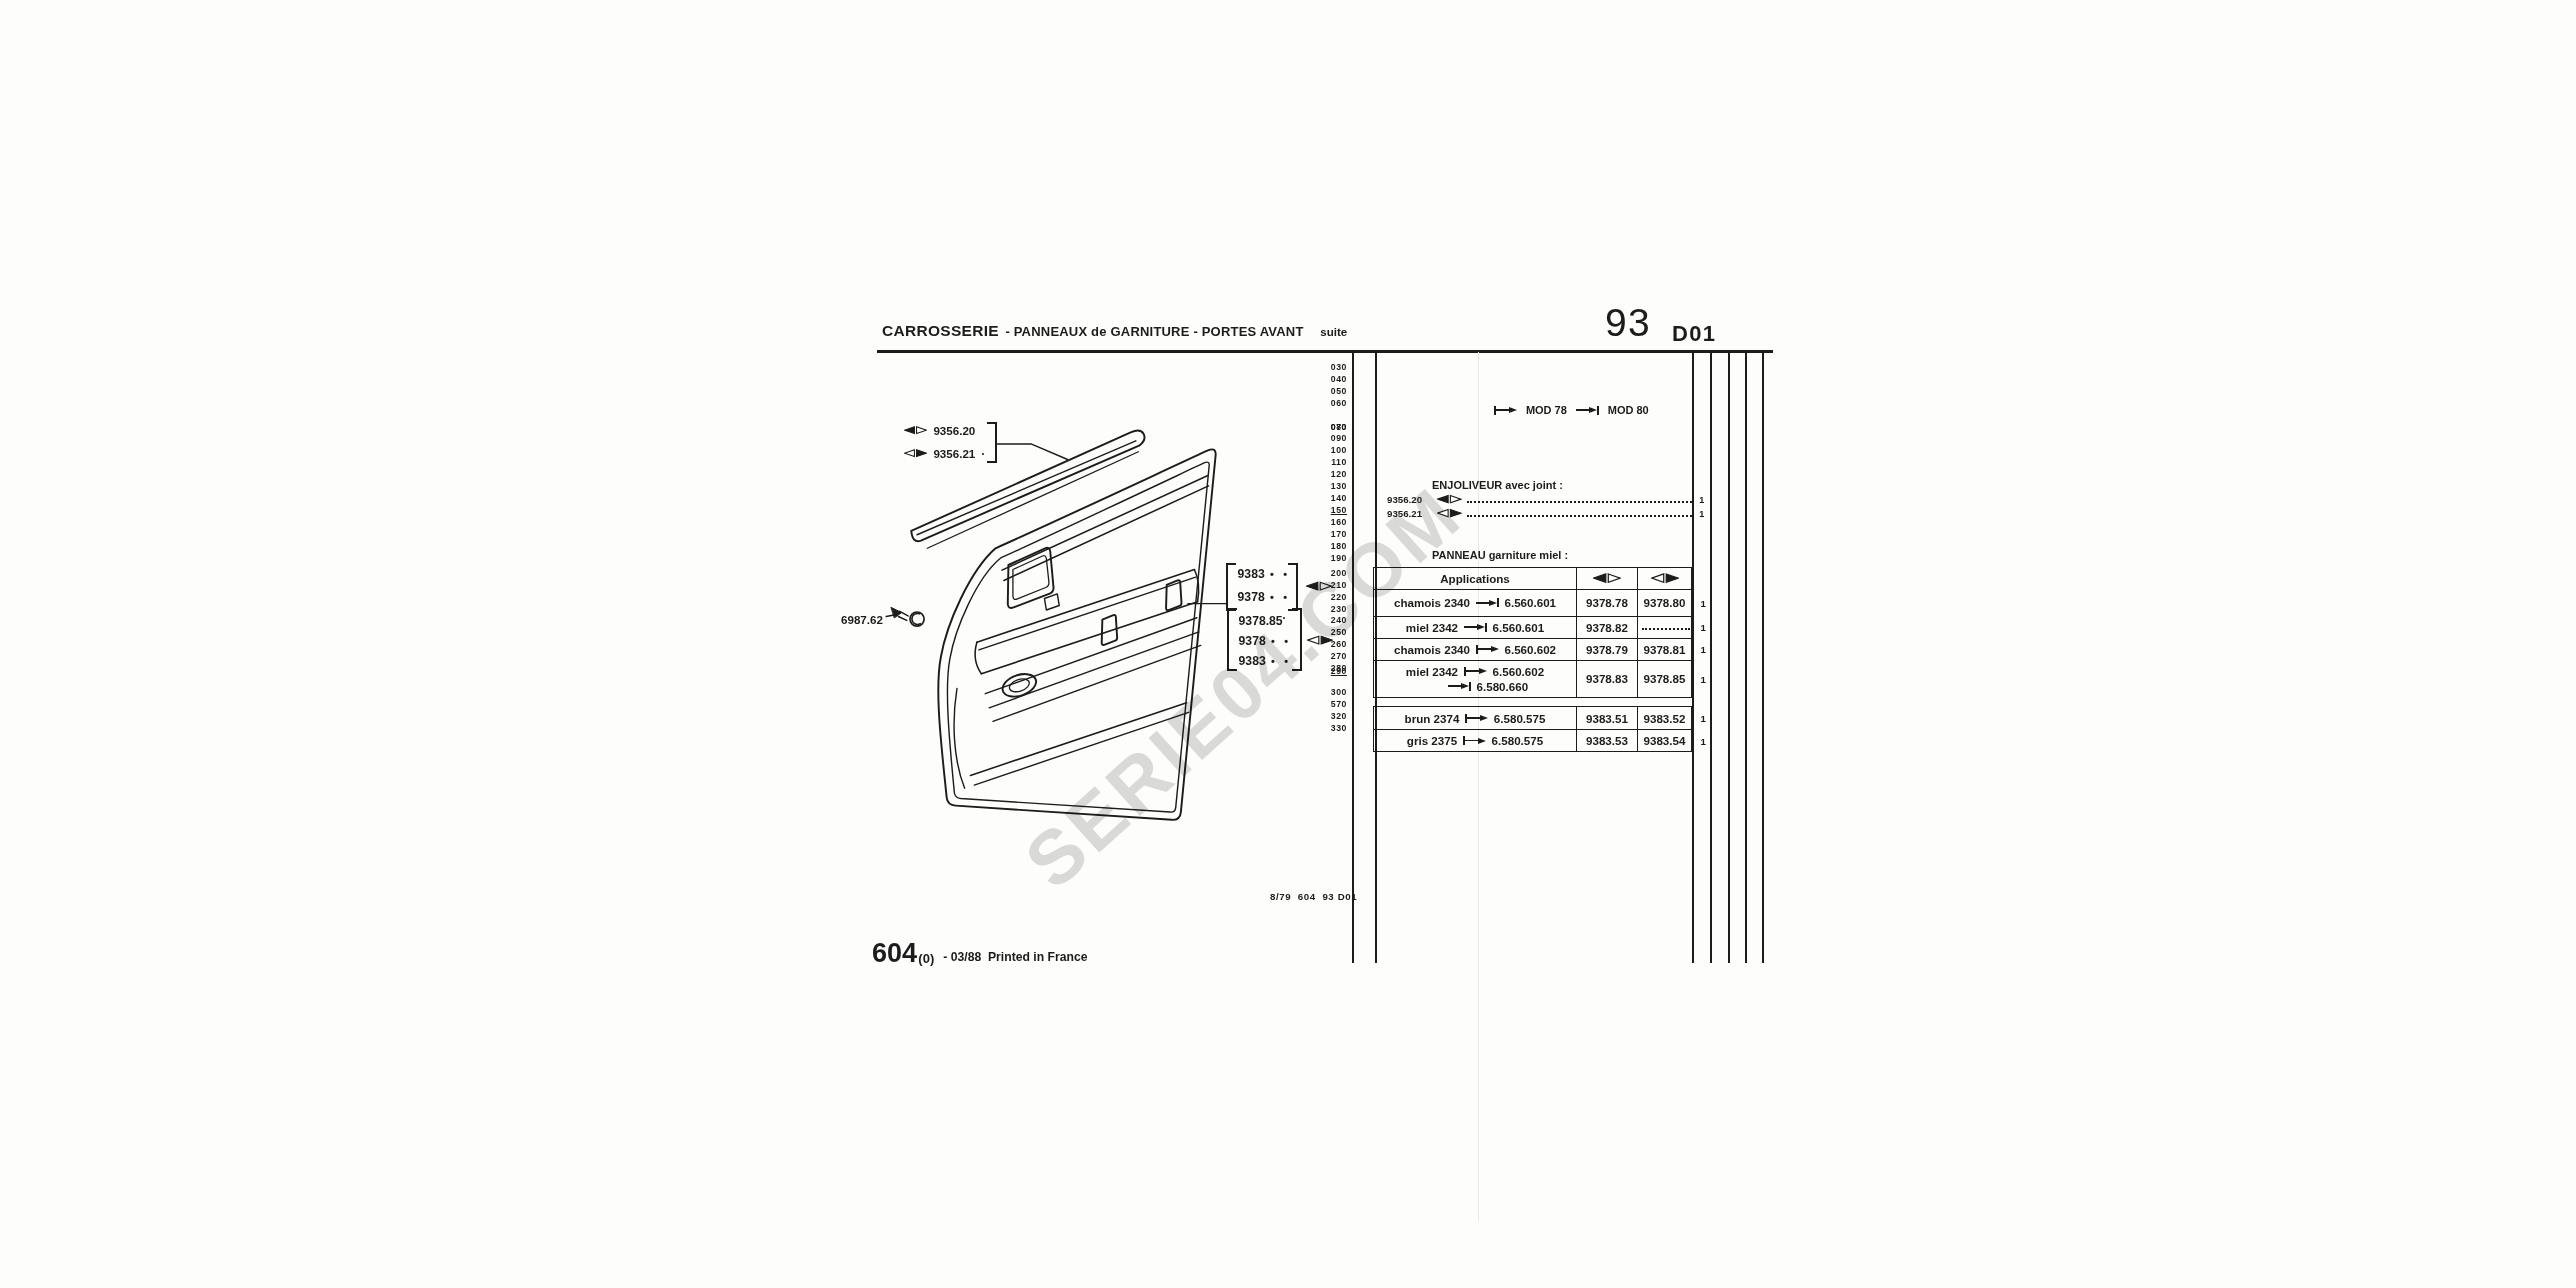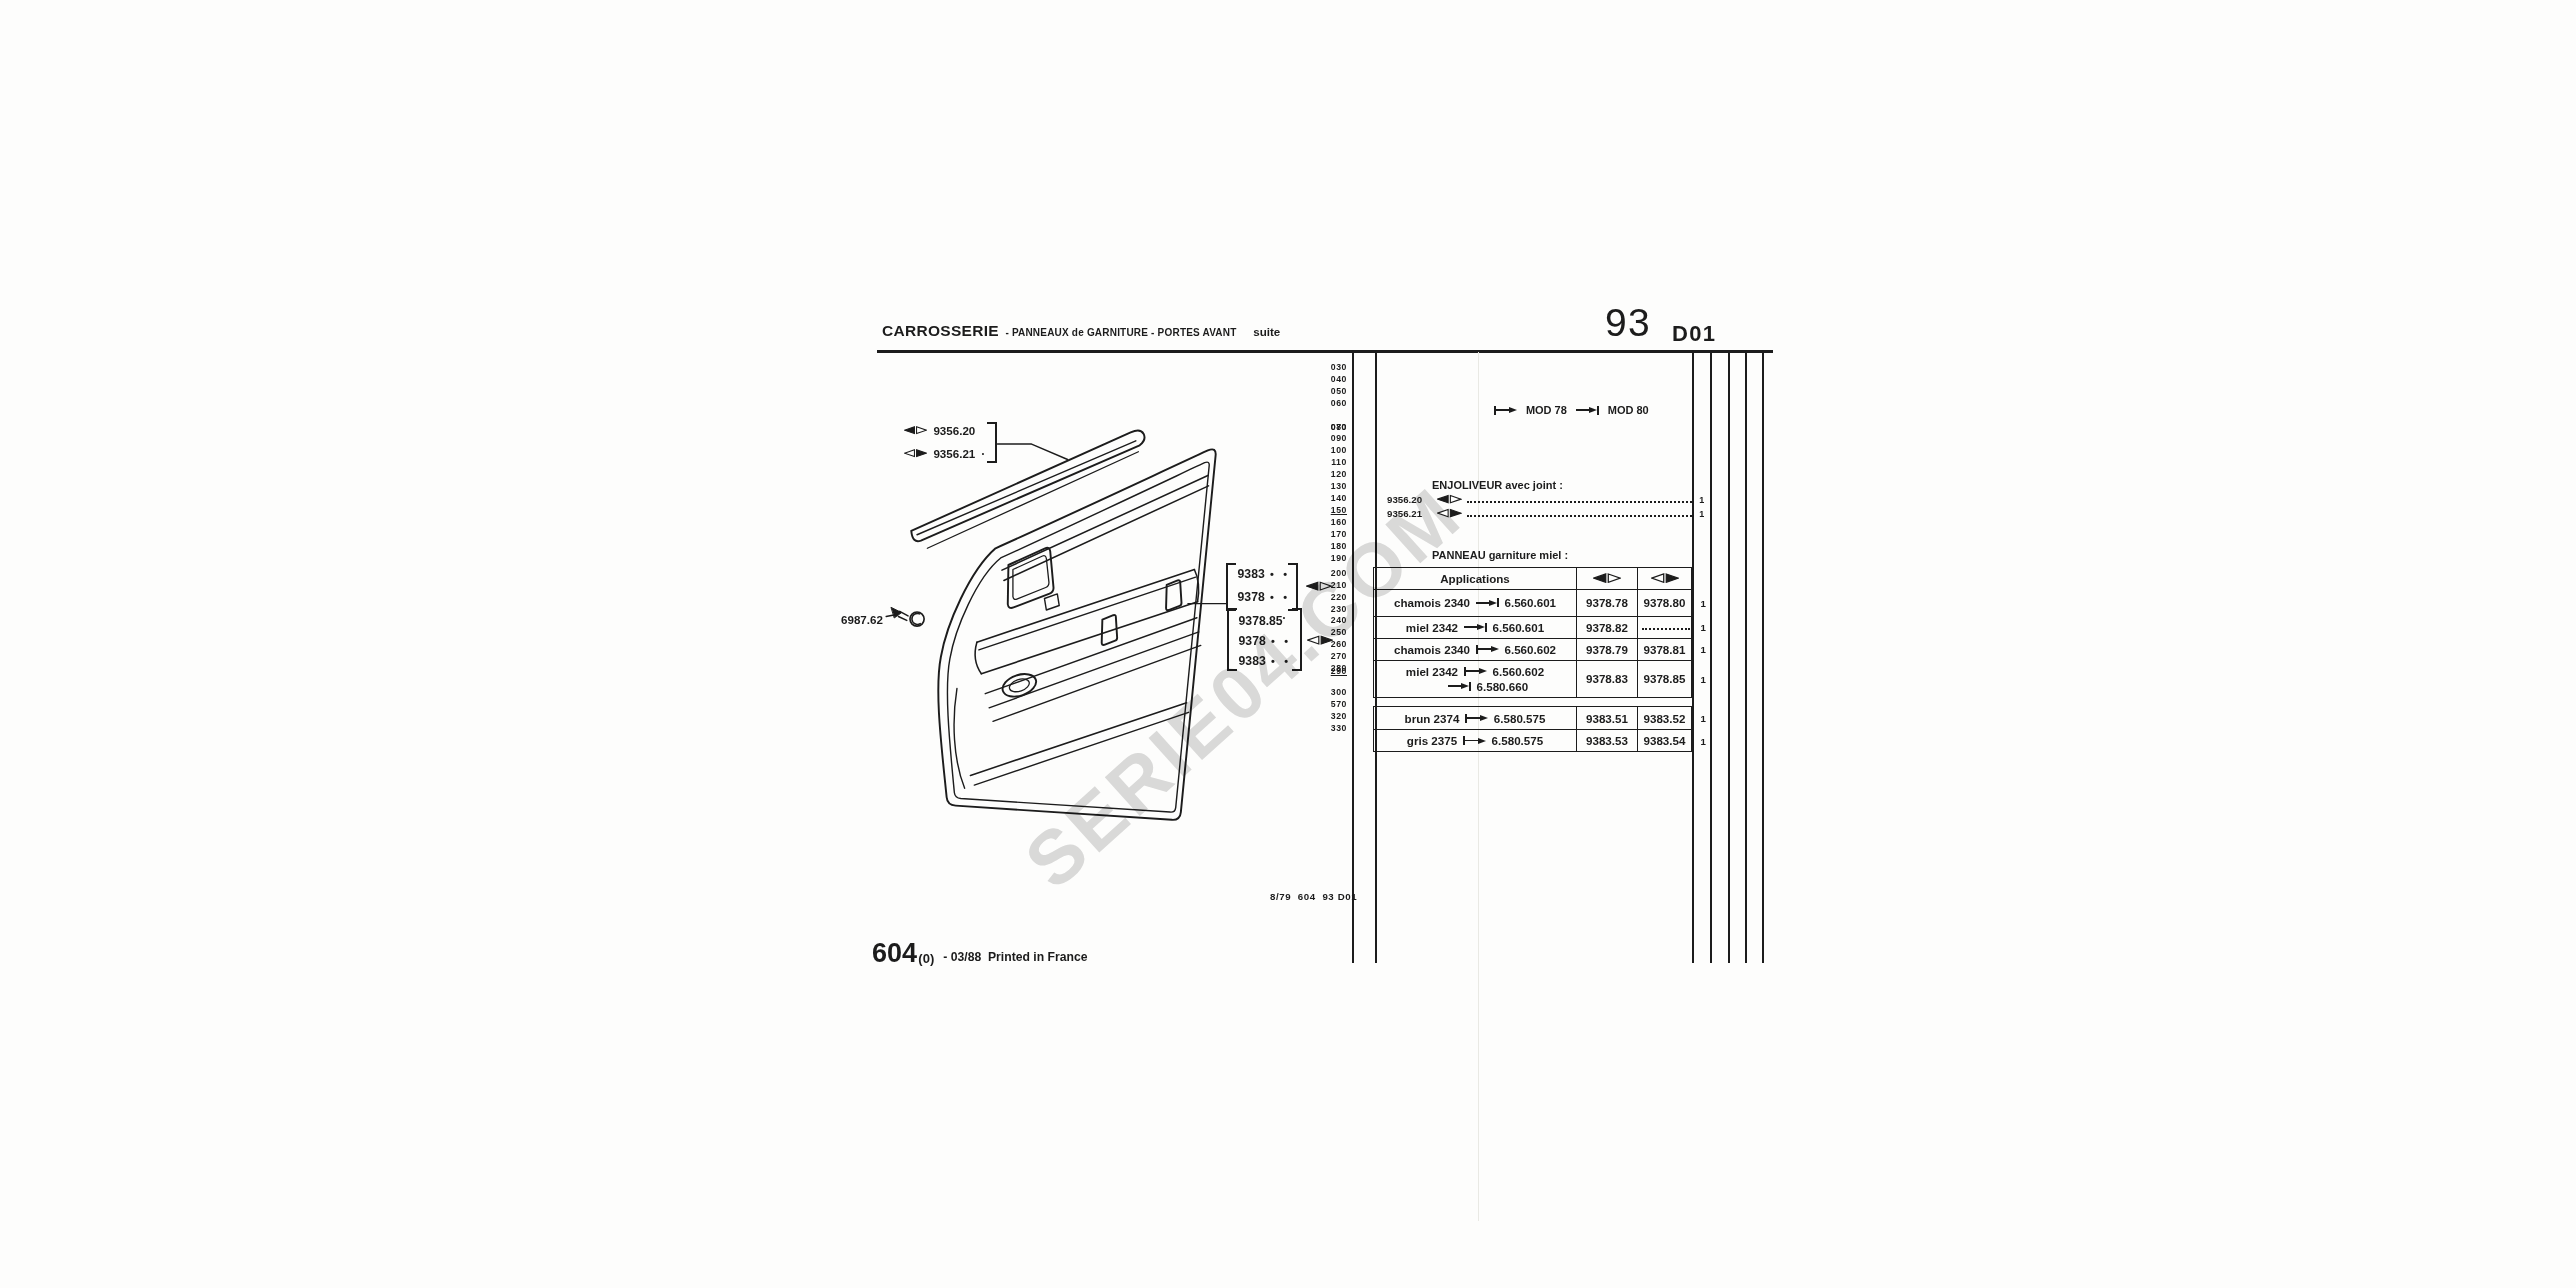--- a/index.html
+++ b/index.html
@@ -3,21 +3,21 @@
 <meta charset="utf-8">
 <style>
   :root{ --ink:#1c1c1c; }
   html,body{margin:0;padding:0;background:#ffffff;}
   .page{position:relative;width:2576px;height:1288px;background:#fdfdfc;
         font-family:"Liberation Sans", sans-serif;color:var(--ink);overflow:hidden;}
   .abs{position:absolute;}
   
   .hdr{left:882px;top:322px;display:flex;align-items:baseline;white-space:nowrap;}
   .hdr .t1{font-size:15.5px;font-weight:700;letter-spacing:0.3px;}
-  .hdr .t2{font-size:10px;font-weight:700;margin-left:6.4px;letter-spacing:0.2px;}
+  .hdr .t2{font-size:13px;font-weight:700;margin-left:6.4px;letter-spacing:0.2px;}
   .hdr .t3{font-size:11.6px;font-weight:700;margin-left:16.7px;}
   .pgnum{left:1605px;top:301px;font-size:39px;font-weight:500;letter-spacing:1.3px;}
   .pgcode{left:1672px;top:321px;font-size:22px;font-weight:600;letter-spacing:1.3px;}
   .rule{left:877px;top:350px;width:896px;height:2.6px;background:var(--ink);}
   .vline{width:1.9px;background:var(--ink);top:351px;height:612px;}
   .artifact{left:1478px;top:352px;width:1.3px;height:869px;background:#e9e9e4;}
   
   #refcol{left:1307px;top:362px;width:40px;}
   .refnum{position:absolute;right:0;width:40px;text-align:right;
           font-size:8.7px;font-weight:700;letter-spacing:0.6px;}

